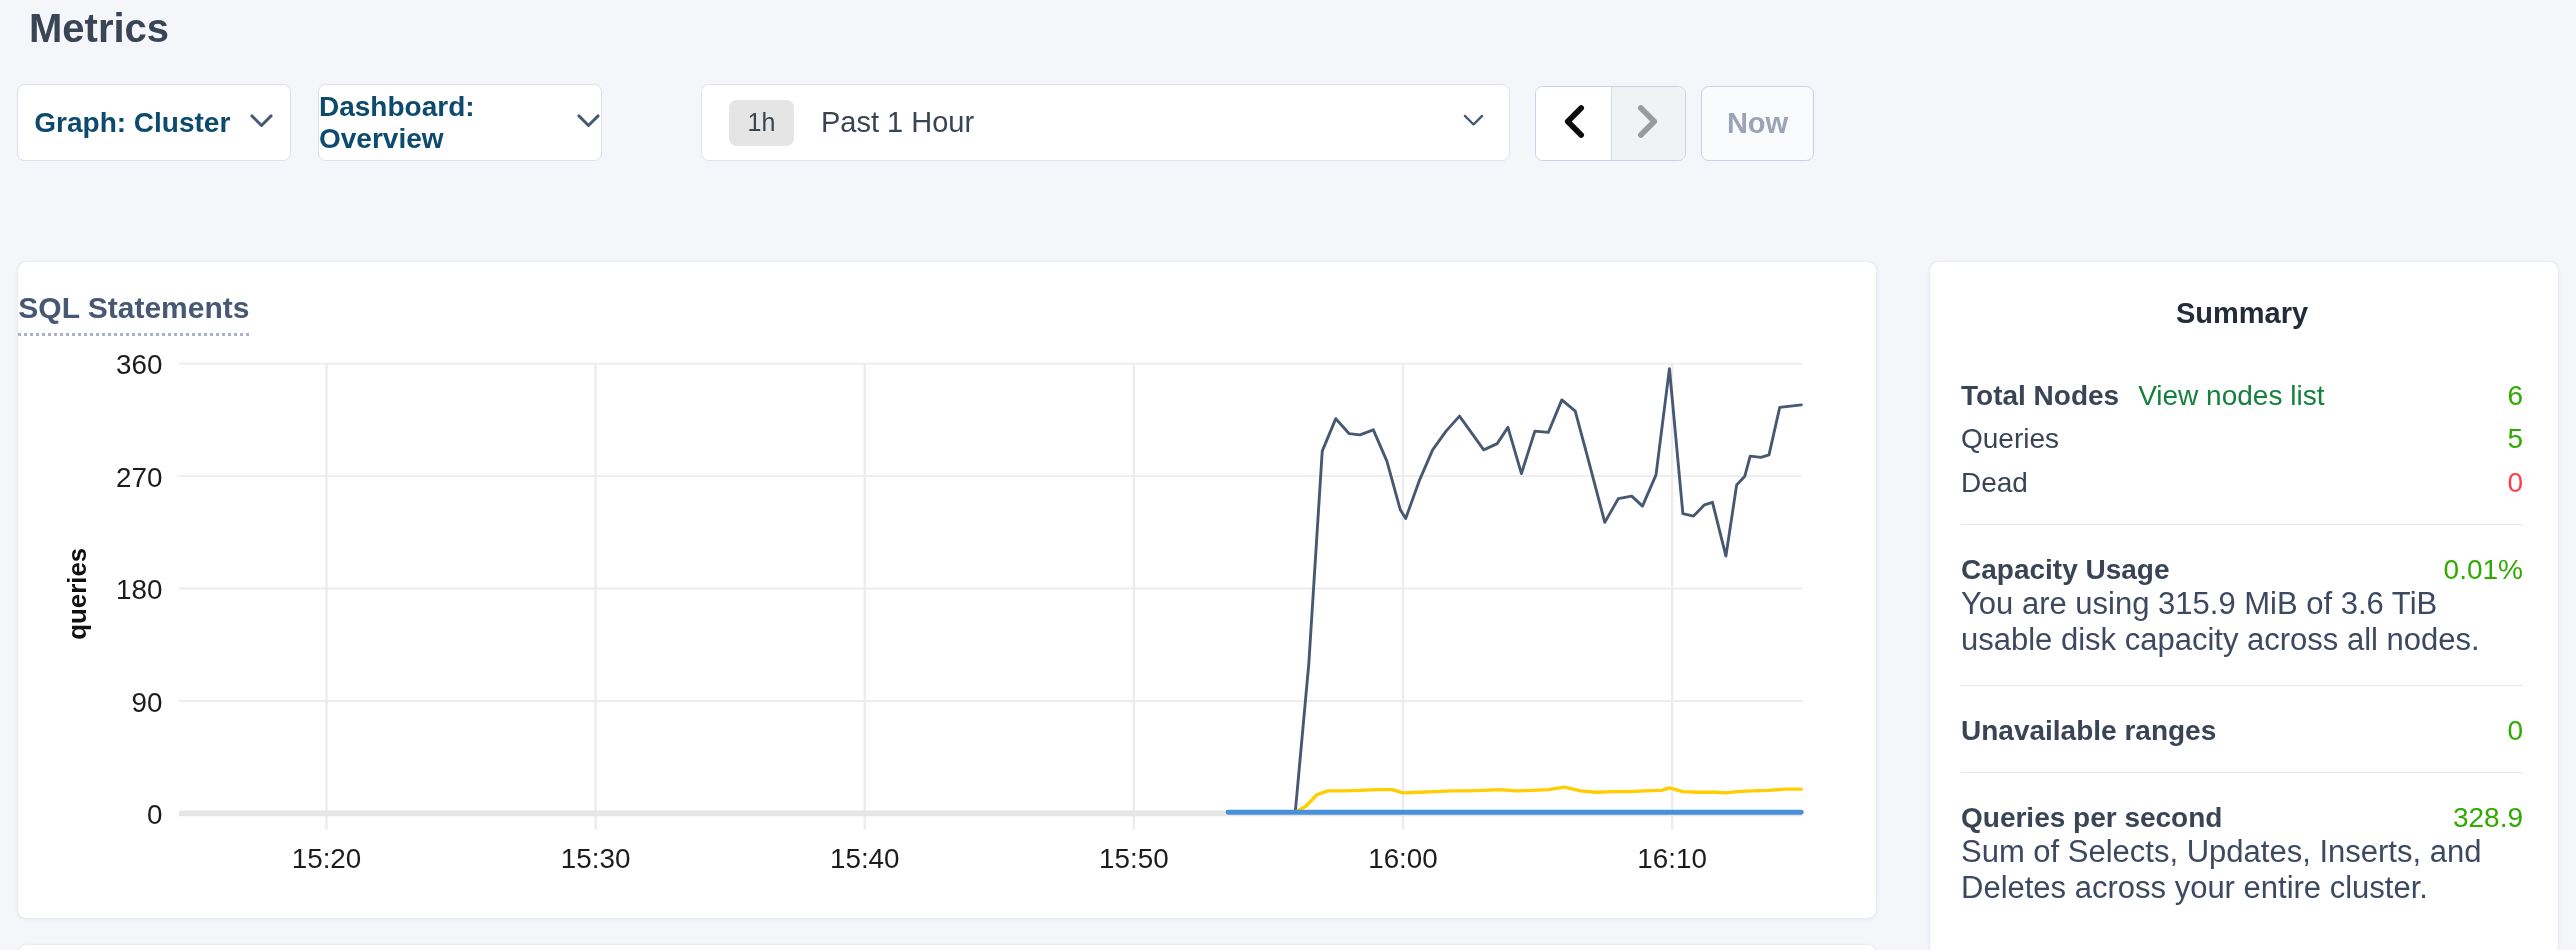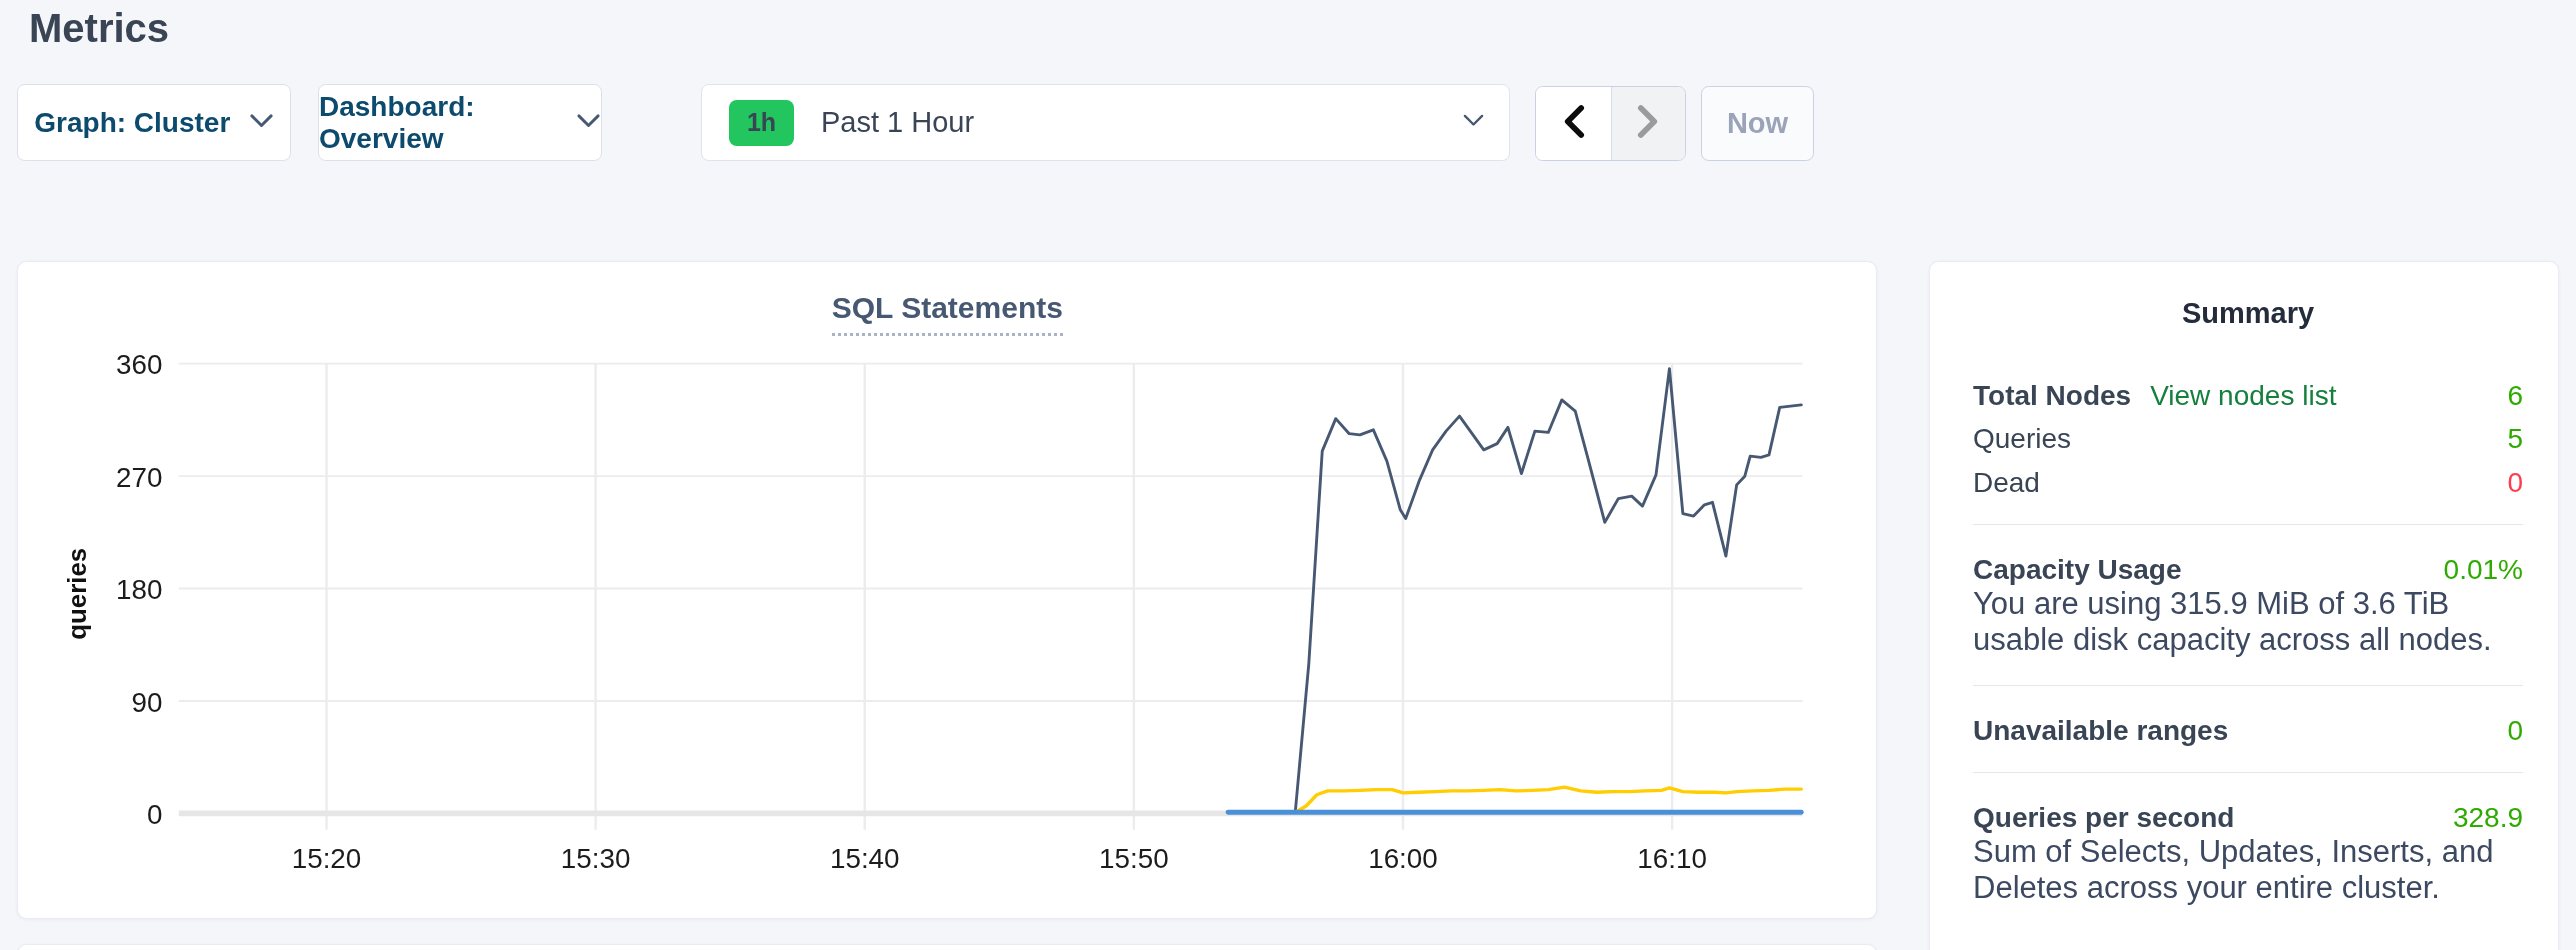--- a/index.html
+++ b/index.html
@@ -25,23 +25,23 @@
   .dd-dash  { left:318px; width:284px;gap:8px; }
   .dropdown .dd-label { font-size:28px; font-weight:700; color:#0c4a6e; }
   .chev { display:inline-block; }
   .time-selector {
     position:absolute; left:701px; top:84px; width:809px; height:77px;
     background:#fff; border:1.9px solid #e0e3ee; border-radius:7.7px;
     display:flex; align-items:center; cursor:pointer;
   }
   .time-badge {
     margin-left:27px; width:65px; height:46px;
-    background:#22c55e; border-radius:7.7px;
+    background:#e5e5e5; border-radius:7.7px;
     display:flex; align-items:center; justify-content:center;
-    font-size:25px; font-weight:700; color:#394455;
+    font-size:25px; font-weight:400; color:#394455;
   }
   .time-label { margin-left:27px; font-size:29px; font-weight:500; color:#394455; flex:1; }
   .time-selector .chev { margin-right:25px; }
   .pager {
     position:absolute; left:1535px; top:86px; width:151px; height:75px;
     border:1.9px solid #c9d1e4; border-radius:7.7px; overflow:hidden;
     display:flex; background:#fff;
   }
   .pager-prev, .pager-next {
     width:50%; height:100%; display:flex; align-items:center; justify-content:center;
@@ -58,31 +58,31 @@
   
   .card {
     position:absolute; background:#fff; border:1px solid #e9ebf2;
     border-radius:9.6px; box-shadow:0 1px 3.8px rgba(60,70,100,.06);
   }
   .chart-card   { left:17.3px;  top:261px; width:1860px; height:658px; }
   .summary-card { left:1929px; top:261px; width:630px; height:729px; }
   .next-card    { left:17.3px;  top:944px; width:1860px; height:48px; border-radius:9.6px 9.6px 0 0; }
   .chart-title-wrap {
     position:absolute; top:29px; left:0; width:100%;
-    display:flex; justify-content:center;
+    display:flex; 
   }
   .chart-title {
     font-size:30px; font-weight:700; color:#475872;
     border-bottom:3.8px dotted #aab3c5; padding-bottom:7.7px; cursor:help;
   }
   .chart-svg { position:absolute; left:0; top:0; }
   .chart-svg text.tick { font-size:29px; fill:#1c1c1c; font-family:"Liberation Sans",sans-serif; }
   .chart-svg text.ylab { font-size:27px; font-weight:700; fill:#111; font-family:"Liberation Sans",sans-serif; }
   
-  .summary-inner { padding:35px 35px 0 43px; }
+  .summary-inner { padding:35px 35px 0 31px; }
   .summary-title { text-align:center; font-size:29px; font-weight:700; color:#242c3c; margin-bottom:52px; }
   .srow { display:flex; align-items:baseline; font-size:28px; margin-bottom:15.4px; line-height:28px; }
   .srow .lbl { font-weight:700; color:#394455; }
   .srow .val { margin-left:auto; font-weight:500; }
   .srow.plain .lbl { font-weight:700; }
   .nodes-link { color:#15803d; margin-left:19px; font-weight:500; cursor:pointer; }
   .green  { color:#2faa00; }
   .orange { color:#ffa53b; }
   .red    { color:#ff3b4e; }
   .health .lbl { font-weight:500; }

